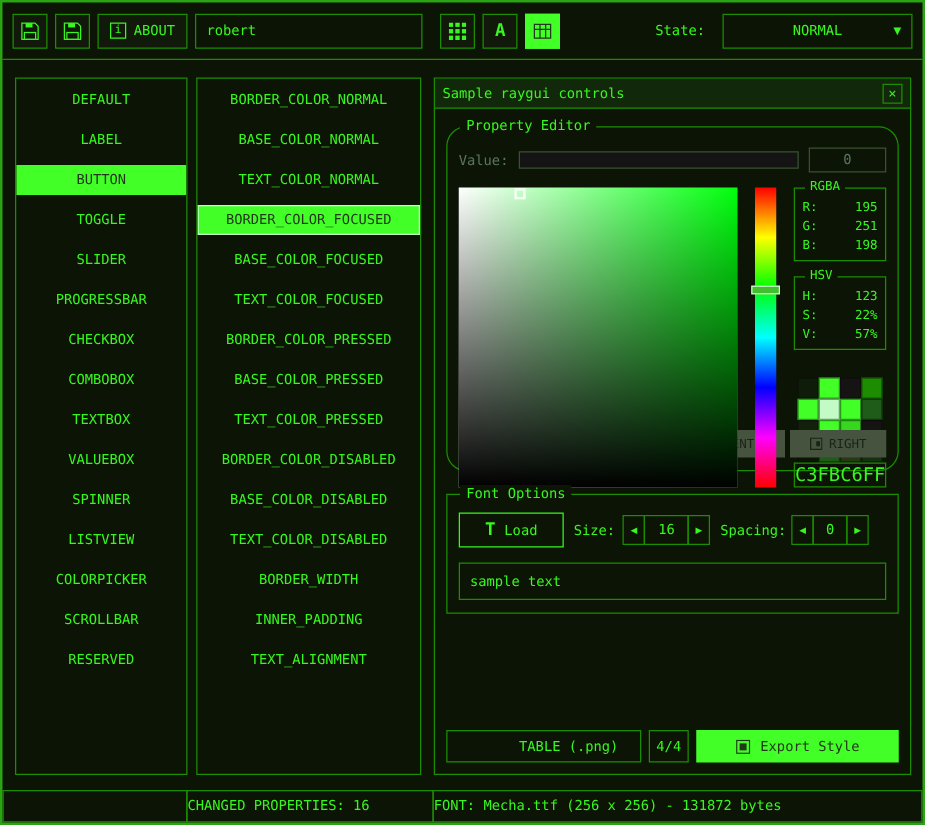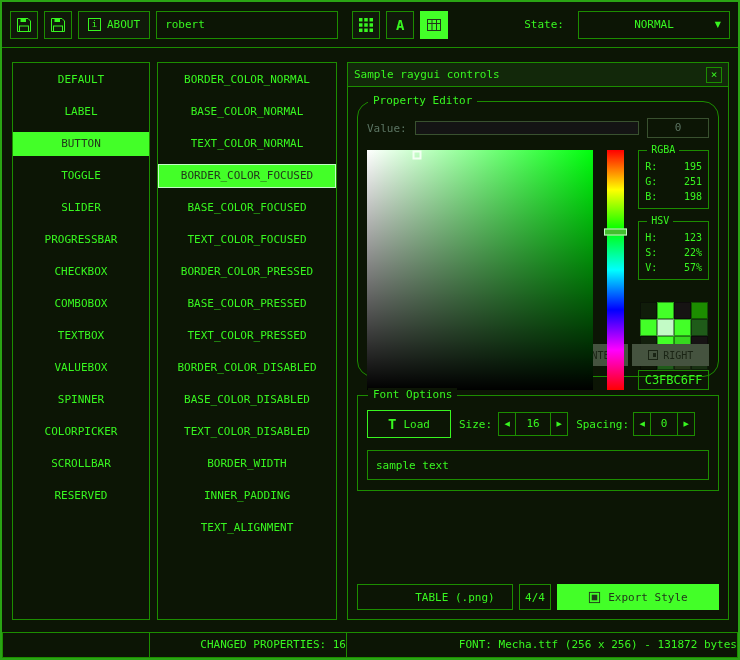--- a/index.html
+++ b/index.html
@@ -66,21 +66,21 @@
   .hue-handle { position:absolute; left:-3px; right:-3px; height:7px; background:#43bf2e; border:1px solid var(--focused-border,#c3fbc6); transform:translateY(-50%); top:34%; }
 
   .side-col { width:74px; display:flex; flex-direction:column; }
   .mini-group { border:1px solid var(--border,#1c8d00); position:relative; padding:8px 6px 4px; }
   .mini-label { position:absolute; top:-7px; left:8px; background:var(--background,#0c1505); padding:0 4px; font-size:10px; }
   .mini-row { display:flex; justify-content:space-between; font-size:10px; line-height:15px; }
   .rgba-box { margin-bottom:12px; }
   .hsv-box { margin-bottom:22px; }
   .palette { display:grid; grid-template-columns:repeat(4,17px); grid-auto-rows:17px; width:68px; margin:0 auto; }
   .pal-cell { border:1px solid rgba(0,0,0,0.4); }
-  .hex-box { margin-top:auto; height:20px; border:1px solid var(--border,#1c8d00); text-align:center; line-height:18px; font-size:12px; }
+  .hex-box { margin-top:auto; height:20px; border:1px solid var(--border,#1c8d00); text-align:center; line-height:18px; font-size:15px; }
 
   .align-row { display:flex; align-items:center; margin-top:14px; }
   .align-label { color:var(--disabled-text,#5b7462); font-size:10px; width:100px; flex:0 0 100px; }
   .align-btn { flex:1; height:22px; margin-left:4px; background:var(--align-bg,#45533f); color:var(--align-text,#1a2414); display:flex; align-items:center; justify-content:center; gap:5px; font-size:10px; }
   .align-btn svg { display:block; }
 
   
   .fo { margin-top:18px; padding:14px 9px 10px; }
   .fo-row { display:flex; align-items:center; }
   .load-btn { width:84px; height:28px; border:1px solid var(--text,#38f620); display:flex; align-items:center; justify-content:center; gap:7px; }
@@ -95,21 +95,21 @@
 
   
   .export-row { margin-top:auto; display:flex; gap:6px; flex:0 0 26px; height:26px; }
   .format-btn { width:156px; border:1px solid var(--border,#1c8d00); display:flex; align-items:center; justify-content:center;padding-left:40px; }
   .page-box { width:32px; border:1px solid var(--border,#1c8d00); display:flex; align-items:center; justify-content:center; }
   .export-btn { flex:1; background:var(--selected-bg,#43ff28); color:var(--selected-text,#22381b); display:flex; align-items:center; justify-content:center; gap:7px; }
   .export-btn svg { display:block; }
 
   
   .statusbar { flex:0 0 26px; display:flex; }
-  .status-cell { border:1px solid var(--border,#1c8d00); height:26px; line-height:24px; text-align:right; white-space:nowrap; overflow:hidden; }
+  .status-cell { border:1px solid var(--border,#1c8d00); height:26px; line-height:24px; text-align:left; white-space:nowrap; overflow:hidden; }
   .cell-spacer { width:148px; }
   .cell-changed { width:198px; margin-left:-1px; }
   .cell-font { flex:1; margin-left:-1px; }
 </style>
 </head>
 <body>
 
 <div class="app">
 
   <header class="toolbar">
@@ -170,20 +170,21 @@
         <div class="list-item">LABEL</div>
         <div class="list-item selected">BUTTON</div>
         <div class="list-item">TOGGLE</div>
         <div class="list-item">SLIDER</div>
         <div class="list-item">PROGRESSBAR</div>
         <div class="list-item">CHECKBOX</div>
         <div class="list-item">COMBOBOX</div>
         <div class="list-item">TEXTBOX</div>
         <div class="list-item">VALUEBOX</div>
         <div class="list-item">SPINNER</div>
+        <div class="list-item">LISTVIEW</div>
         <div class="list-item">COLORPICKER</div>
         <div class="list-item">SCROLLBAR</div>
         <div class="list-item">RESERVED</div>
       </div>
     <div class="list-panel props">
         <div class="list-item">BORDER_COLOR_NORMAL</div>
         <div class="list-item">BASE_COLOR_NORMAL</div>
         <div class="list-item">TEXT_COLOR_NORMAL</div>
         <div class="list-item selected">BORDER_COLOR_FOCUSED</div>
         <div class="list-item">BASE_COLOR_FOCUSED</div>

